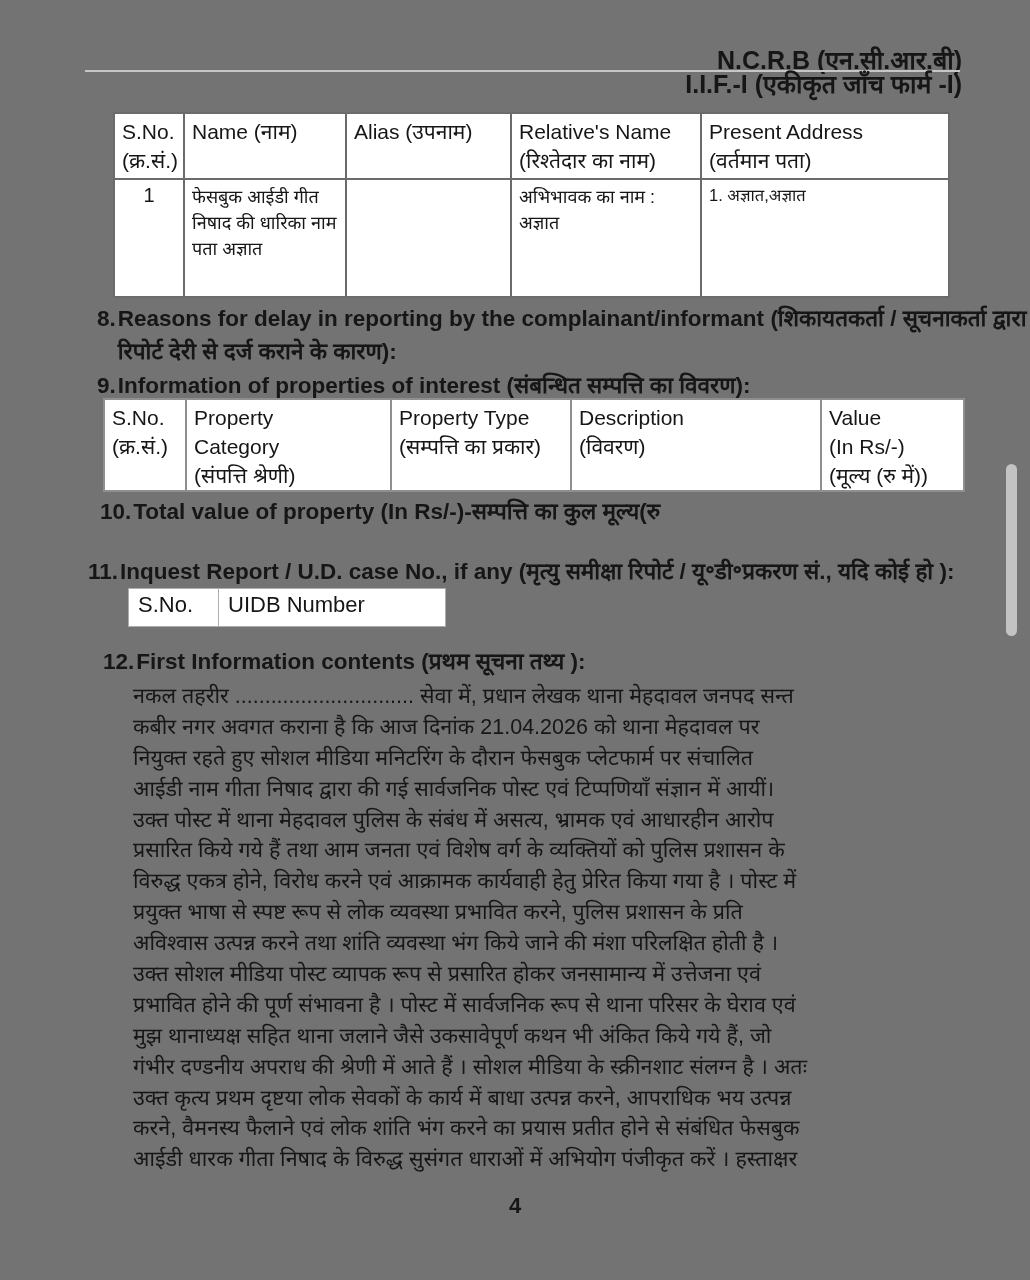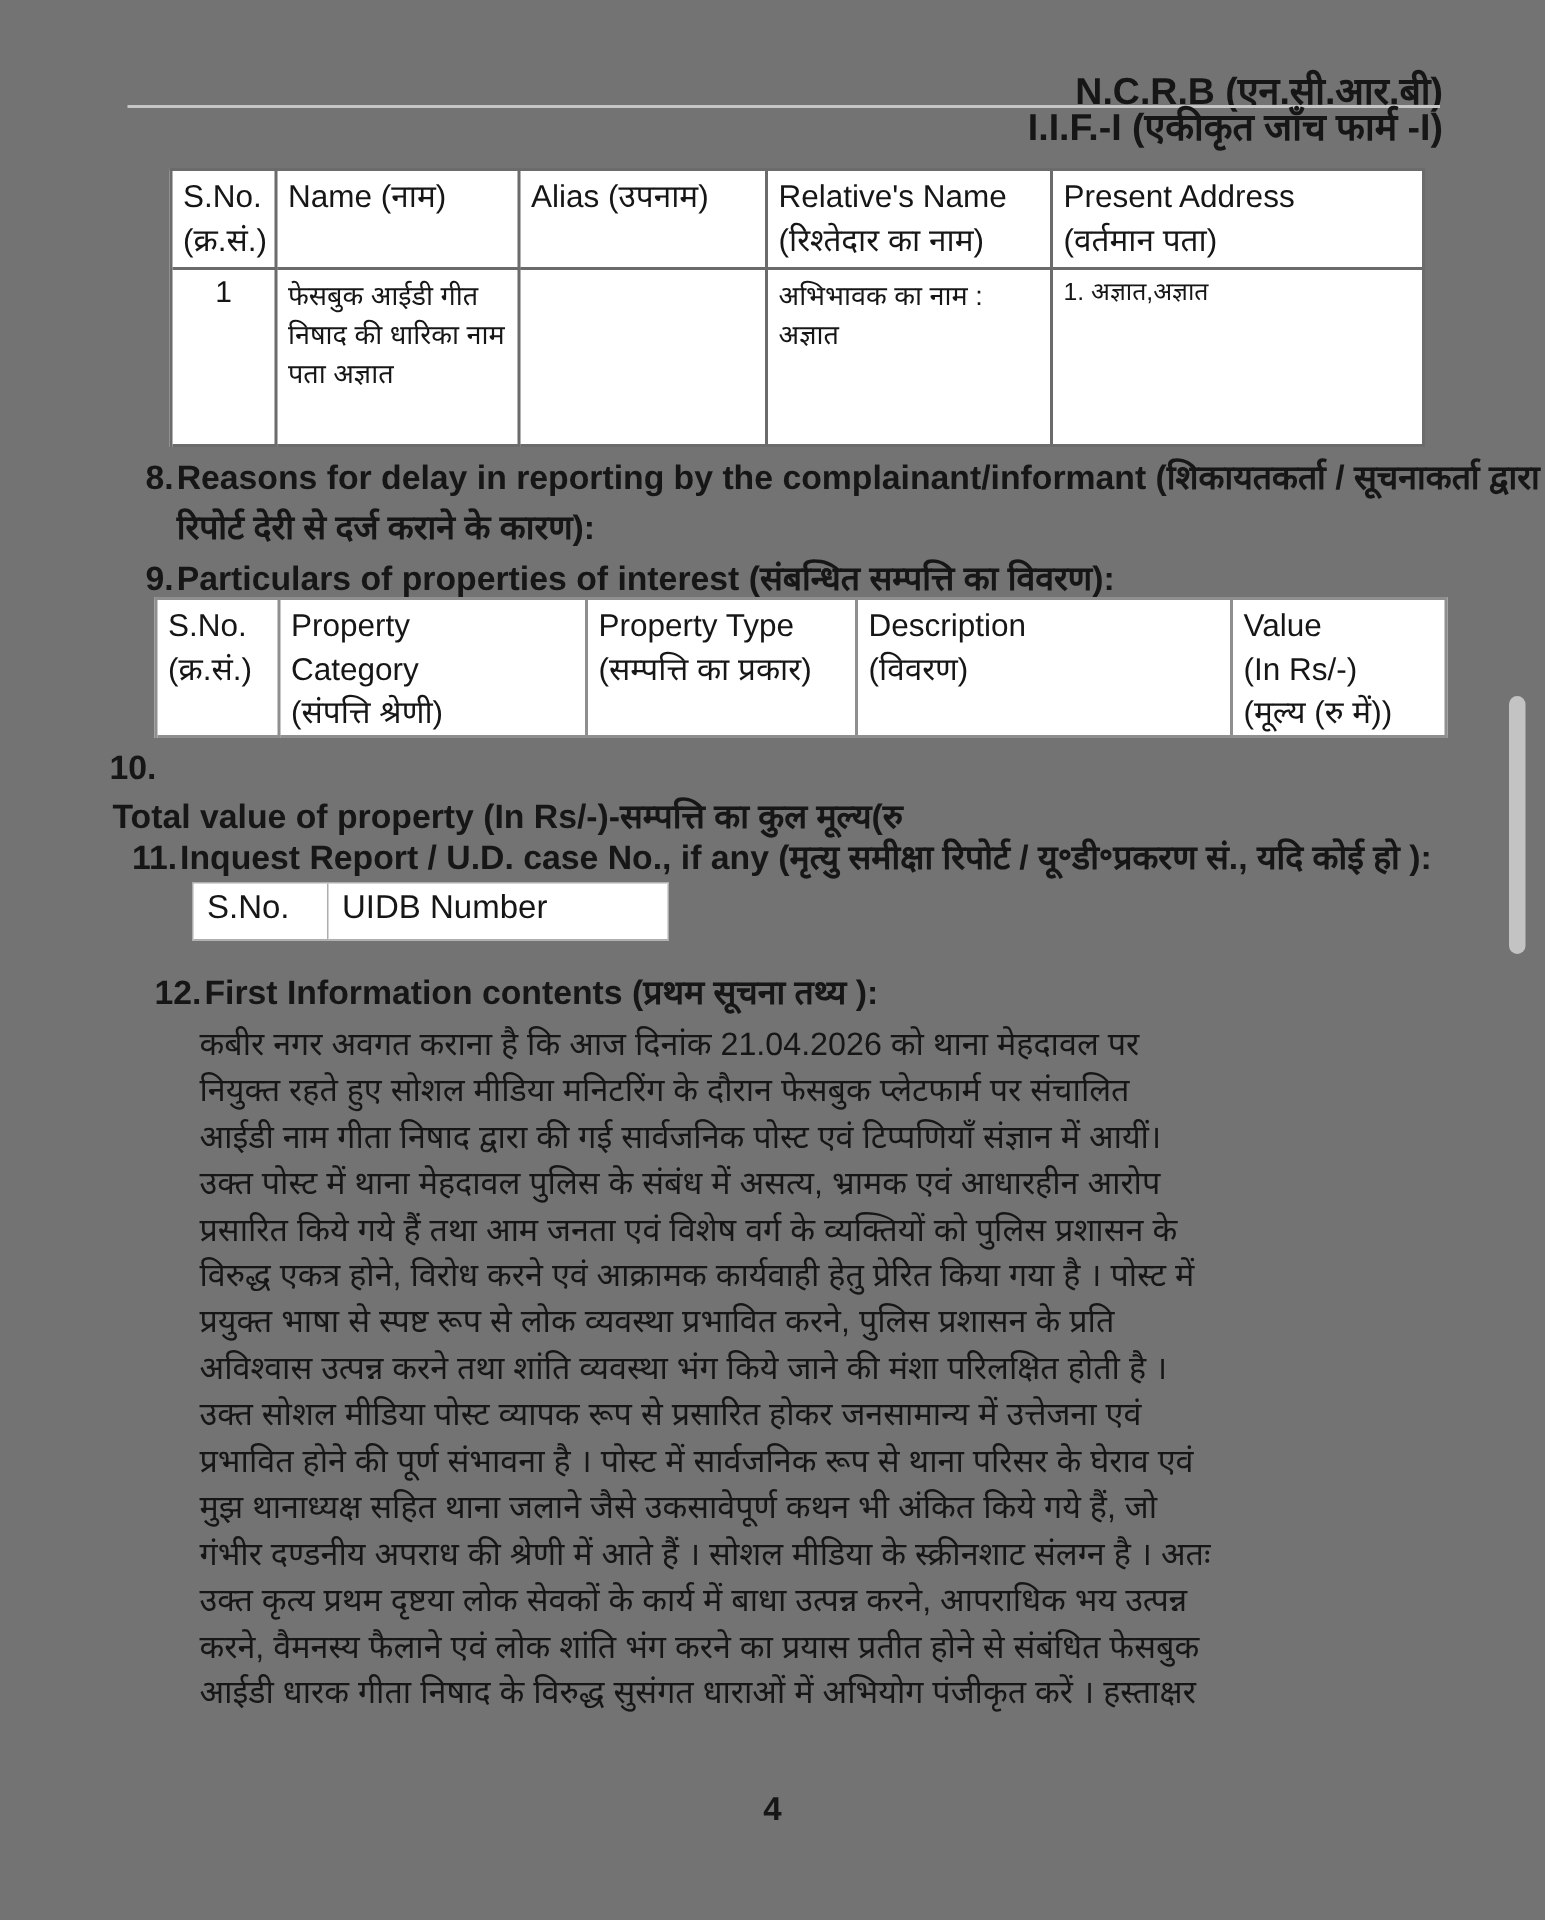--- a/index.html
+++ b/index.html
@@ -26,21 +26,21 @@
   .tbl-uidb .hcell{font-size:22px;line-height:1.2;}
   .cell-sno{font-size:20px;text-align:center;}
   .cell-body{font-size:18px;line-height:1.45;}
   .cell-addr{font-size:16.5px;line-height:1.4;padding-top:7px;}
   
   .sec{position:absolute;display:flex;font-weight:bold;font-size:22.5px;line-height:1.45;}
   .sec .num{flex:none;}
   .sec .txt{margin-left:2px;}
   .s8{left:97px;top:303px;}
   .s9{left:97px;top:370px;}
-  .s10{left:73px;top:496px;flex-direction:column;}
+  .s10{left:100px;top:496px;}
   .s11{left:88px;top:556px;width:872px;}
   .s12{left:103px;top:646px;}
   
   .fir{position:absolute;left:133px;top:681px;width:800px;font-size:21.5px;}
   .fir .ln{white-space:nowrap;height:30.9px;line-height:30.9px;}
   .pageno{position:absolute;left:0;right:0;top:1193px;text-align:center;font-weight:bold;font-size:22px;}
   .scroll-thumb{position:absolute;left:1006px;top:464px;width:11px;height:172px;background:#c3c3c3;border-radius:6px;}
 </style>
 </head>
 <body>
@@ -83,21 +83,21 @@
   <div class="sec s8">
     <span class="num">8.</span>
     <span class="txt">
       <span class="hline">Reasons for delay in reporting by the complainant/informant</span>
       <span class="hline">(शिकायतकर्ता / सूचनाकर्ता द्वारा रिपोर्ट देरी से दर्ज कराने के कारण):</span>
     </span>
   </div>
 
   <div class="sec s9">
     <span class="num">9.</span>
-    <span class="txt">Particulars of properties of interest (संबन्धित सम्पत्ति का विवरण):</span>
+    <span class="txt">Information of properties of interest (संबन्धित सम्पत्ति का विवरण):</span>
   </div>
 
   <div class="gridtbl tbl-props">
     <div class="cell hcell">
       <span class="hline">S.No.</span>
       <span class="hline">(क्र.सं.)</span>
     </div>
     <div class="cell hcell">
       <span class="hline">Property</span>
       <span class="hline">Category</span>
@@ -132,20 +132,21 @@
     <div class="cell hcell">S.No.</div>
     <div class="cell hcell">UIDB Number</div>
   </div>
 
   <div class="sec s12">
     <span class="num">12.</span>
     <span class="txt">First Information contents (प्रथम सूचना तथ्य ):</span>
   </div>
 
   <div class="fir">
+    <div class="ln">नकल तहरीर .............................. सेवा में, प्रधान लेखक थाना मेहदावल जनपद सन्त</div>
     <div class="ln">कबीर नगर अवगत कराना है कि आज दिनांक 21.04.2026 को थाना मेहदावल पर</div>
     <div class="ln">नियुक्त रहते हुए सोशल मीडिया मनिटरिंग के दौरान फेसबुक प्लेटफार्म पर संचालित</div>
     <div class="ln">आईडी नाम गीता निषाद द्वारा की गई सार्वजनिक पोस्ट एवं टिप्पणियाँ संज्ञान में आयीं।</div>
     <div class="ln">उक्त पोस्ट में थाना मेहदावल पुलिस के संबंध में असत्य, भ्रामक एवं आधारहीन आरोप</div>
     <div class="ln">प्रसारित किये गये हैं तथा आम जनता एवं विशेष वर्ग के व्यक्तियों को पुलिस प्रशासन के</div>
     <div class="ln">विरुद्ध एकत्र होने, विरोध करने एवं आक्रामक कार्यवाही हेतु प्रेरित किया गया है । पोस्ट में</div>
     <div class="ln">प्रयुक्त भाषा से स्पष्ट रूप से लोक व्यवस्था प्रभावित करने, पुलिस प्रशासन के प्रति</div>
     <div class="ln">अविश्वास उत्पन्न करने तथा शांति व्यवस्था भंग किये जाने की मंशा परिलक्षित होती है ।</div>
     <div class="ln">उक्त सोशल मीडिया पोस्ट व्यापक रूप से प्रसारित होकर जनसामान्य में उत्तेजना एवं</div>
     <div class="ln">प्रभावित होने की पूर्ण संभावना है । पोस्ट में सार्वजनिक रूप से थाना परिसर के घेराव एवं</div>

